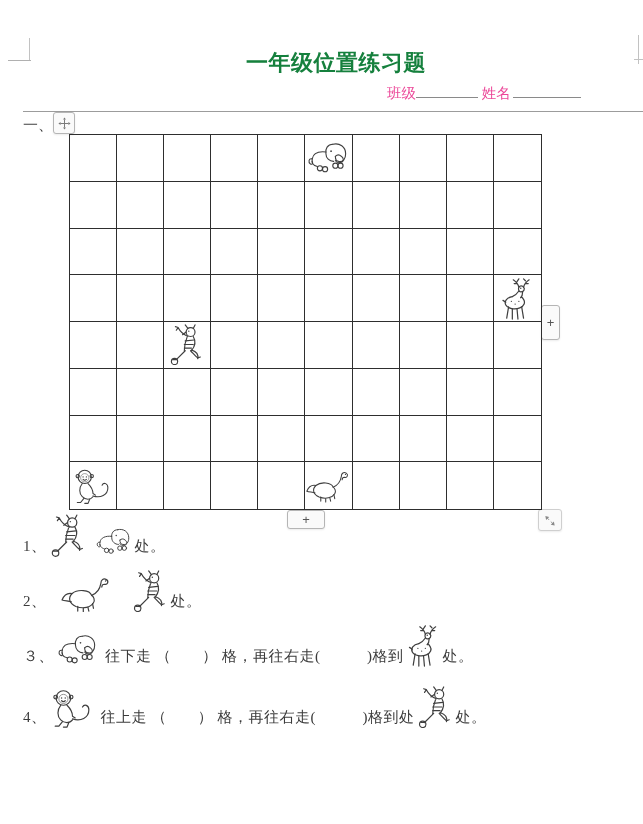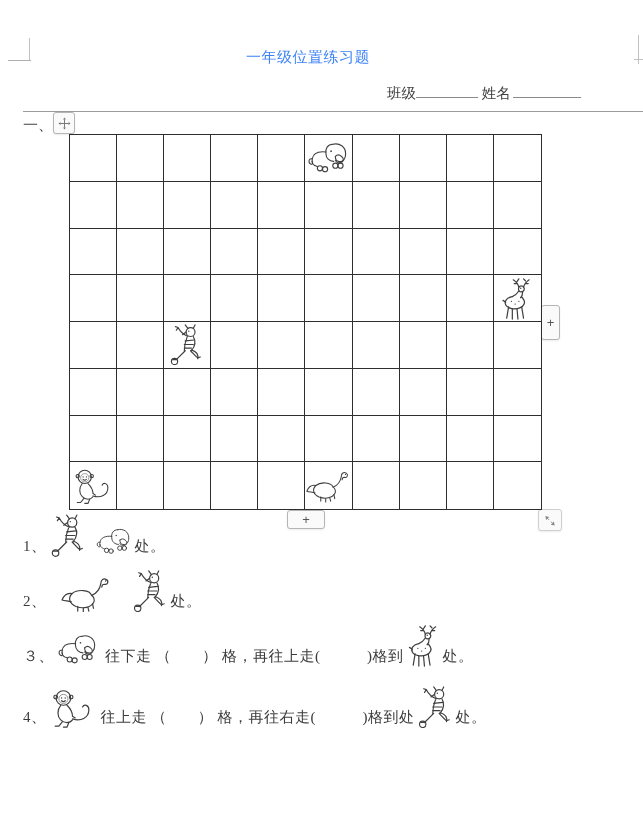--- a/index.html
+++ b/index.html
@@ -7,22 +7,22 @@
     width:643px;height:824px;position:relative;background:#fff;overflow:hidden;
     font-family:"Liberation Serif","DejaVu Serif",serif;color:#3b3b3b;
   }
   
   .mark{position:absolute;background:#c2c2c2;}
   #mark-tl-v{left:29px;top:38px;width:1px;height:23px;}
   #mark-tl-h{left:8px;top:60px;width:23px;height:1px;background:#b0b0b0;}
   #mark-tr-v{left:638px;top:35px;width:1px;height:29px;}
   #mark-tr-h{left:634px;top:59px;width:9px;height:1px;}
   
-  #page-title{position:absolute;left:246px;top:48px;font-size:15px;color:#3b82f6;letter-spacing:0.5px;white-space:nowrap;}
-  #header-fields{position:absolute;left:387px;top:84px;font-size:14.5px;color:#404040;white-space:nowrap;}
+  #page-title{position:absolute;left:246px;top:48px;font-size:22px;color:#15803d;letter-spacing:0.5px;white-space:nowrap;font-weight:bold;}
+  #header-fields{position:absolute;left:387px;top:84px;font-size:14.5px;color:#ec4899;white-space:nowrap;}
   .blank-line{display:inline-block;border-bottom:1px solid #8a8a8a;height:13px;vertical-align:baseline;}
   #class-blank{width:62px;}
   #name-blank{width:68px;margin-left:2px;}
   #header-rule{position:absolute;left:23px;top:111px;width:620px;height:1px;background:#9c9c9c;}
   #section-label{position:absolute;left:23px;top:116px;font-size:15px;color:#3f3f3f;}
   
   .tbl-btn{
     position:absolute;border:1px solid #b5b5b5;border-radius:3px;background:#fafafa;
     box-shadow:0 1px 2px rgba(0,0,0,0.08);display:flex;align-items:center;justify-content:center;
     color:#555;font-size:13px;font-family:"Liberation Sans",sans-serif;line-height:1;
@@ -275,21 +275,21 @@
   <svg class="qicon tgt" style="width:37px;height:42px">
       <use href="#sym-fox"></use>
     </svg>
   <span>处。</span>
 </div>
 <div class="question" id="question-3">
   <span>３、</span>
   <svg class="qicon subj" style="width:42px;height:35px">
       <use href="#sym-dog"></use>
     </svg>
-  <span>往下走 （　　） 格，再往上走(　　　)格到</span>
+  <span>往下走 （　　） 格，再往右走(　　　)格到</span>
   <svg class="qicon tgt" style="width:35px;height:43px">
       <use href="#sym-deer"></use>
     </svg>
   <span>处。</span>
 </div>
 <div class="question" id="question-4">
   <span>4、</span>
   <svg class="qicon subj" style="width:45px;height:40px">
       <use href="#sym-monkey"></use>
     </svg>

